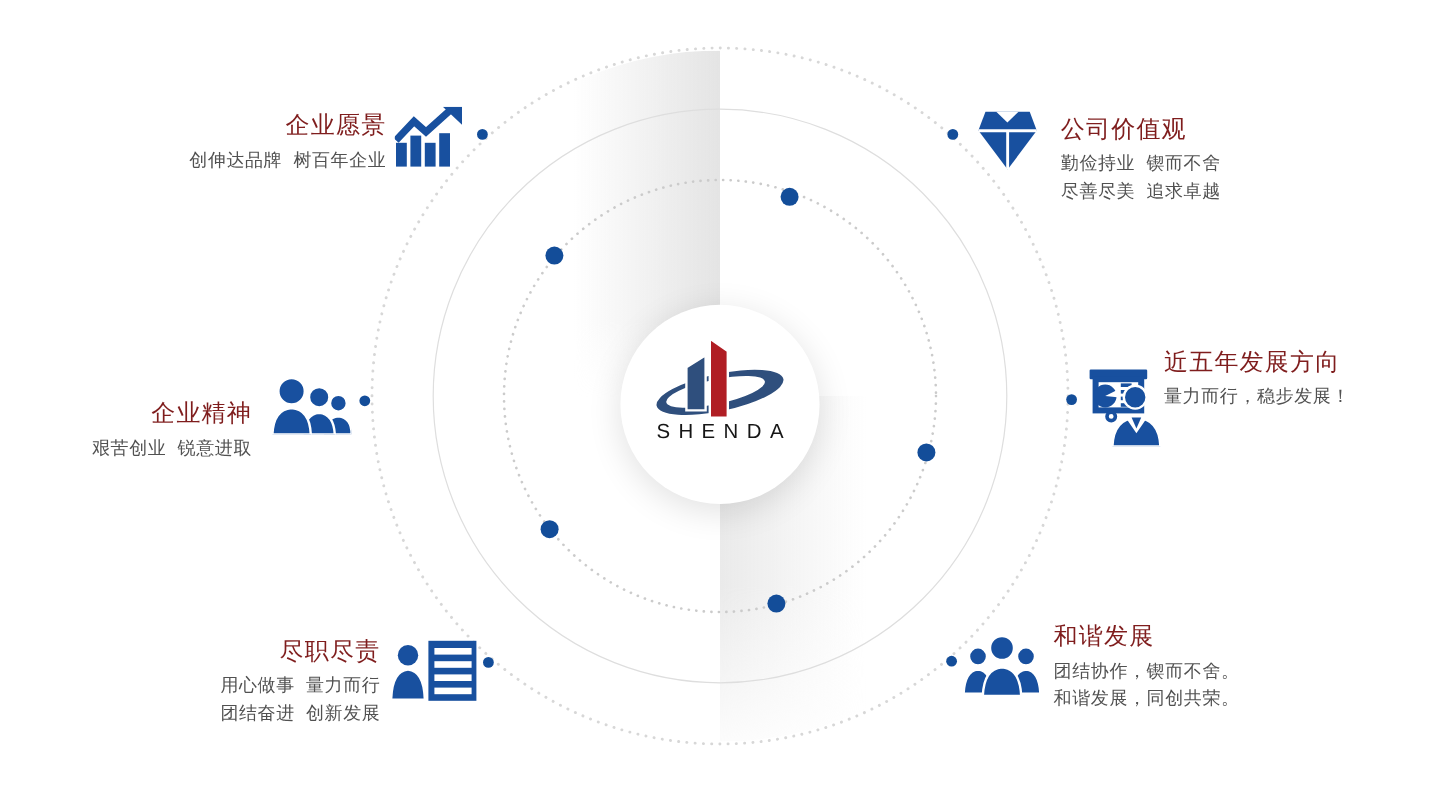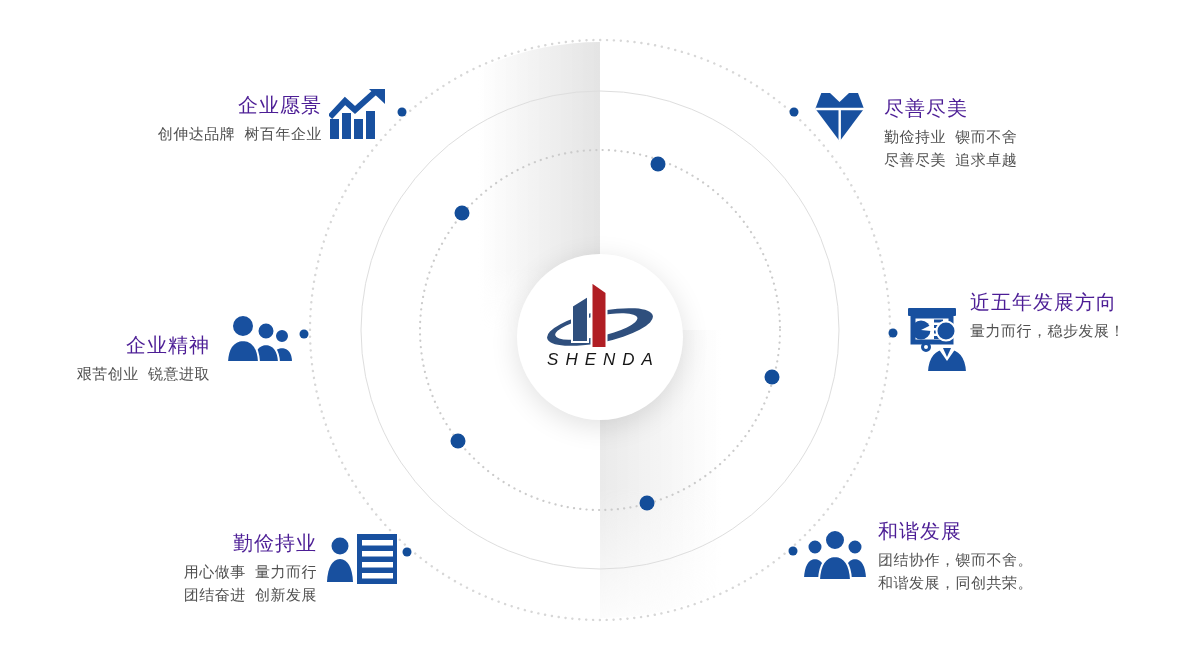--- a/index.html
+++ b/index.html
@@ -16,29 +16,29 @@
             mask-image:linear-gradient(to bottom,#000 0%,#000 78%,transparent 100%);}
   .band-bottom{left:288px;top:288px;width:122px;height:288px;
             background:linear-gradient(to right,#eaeaea,rgba(234,234,234,0));
             -webkit-mask-image:linear-gradient(to bottom,#000 55%,rgba(0,0,0,0.15) 100%);
             mask-image:linear-gradient(to bottom,#000 55%,rgba(0,0,0,0.15) 100%);}
 
   .rings{position:absolute;left:0;top:0;}
 
   
   .logo-disc{position:absolute;left:517px;top:254px;width:166px;height:166px;border-radius:50%;
-             background:#fff;box-shadow:0 6px 28px rgba(0,0,0,0.12);font-style:italic;}
+             background:#fff;box-shadow:0 6px 28px rgba(0,0,0,0.12);}
   .emblem{position:absolute;left:28px;top:26px;}
   .logo-text{position:absolute;left:0;top:96px;width:166px;text-align:center;
              font-size:17px;letter-spacing:7px;padding-left:7px;box-sizing:border-box;
              color:#161616;}
 
   
   .sec{position:absolute;}
-  .sec .title{font-size:20px;line-height:26px;color:#4c1d95;letter-spacing:1px;}
+  .sec .title{font-size:20px;line-height:26px;color:#7f1d1d;letter-spacing:1px;}
   .sec .line{font-size:15px;line-height:22.5px;color:#515151;margin-top:5px;
              white-space:pre-wrap;letter-spacing:0.5px;}
   .sec .line + .line{margin-top:0;}
   .align-r{text-align:right;}
   .icon{position:absolute;}
 
   .s-vision{top:92px;right:878px;}
   .s-values{top:95px;left:884px;}
   .s-spirit{top:332px;right:990px;}
   .s-direction{top:289px;left:970px;}
@@ -102,21 +102,21 @@
       <rect x="1" y="30" width="9" height="20"></rect>
       <rect x="13" y="24" width="9" height="26"></rect>
       <rect x="25" y="30" width="9" height="20"></rect>
       <rect x="37" y="22" width="9" height="28"></rect>
     </g>
     <path d="M1,28 L16,12 L26,21 L46,3" stroke="#18509f" stroke-width="6" fill="none"></path>
     <polygon points="40,0 56,0 56,15" fill="#18509f"></polygon>
   </svg>
 
   <div class="sec s-values">
-    <div class="title">尽善尽美</div>
+    <div class="title">公司价值观</div>
     <div class="line">勤俭持业  锲而不舍</div>
     <div class="line">尽善尽美  追求卓越</div>
   </div>
   <svg class="icon i-values" width="50" height="49" viewBox="0 0 50 49">
     <polygon points="6.3,0 43,0 49,15.7 24.7,48.3 0.3,15.7" fill="#18509f"></polygon>
     <polygon points="15,0 34,0 24.5,9" fill="#ffffff"></polygon>
     <line x1="0.3" y1="16" x2="49" y2="16" stroke="#ffffff" stroke-width="2.4"></line>
     <line x1="24.7" y1="16" x2="24.7" y2="48.3" stroke="#ffffff" stroke-width="2.4"></line>
   </svg>
 
@@ -151,21 +151,21 @@
       <rect x="37" y="30" width="7" height="3"></rect>
     </g>
     <circle cx="29" cy="41" r="3.5" fill="#ffffff" stroke="#18509f" stroke-width="3"></circle>
     <path d="M30,66 Q31,43 50,42 Q69,43 70,66 Z" fill="#18509f" stroke="#ffffff" stroke-width="2"></path>
     <circle cx="49" cy="25" r="9.5" fill="#18509f" stroke="#ffffff" stroke-width="2"></circle>
     <polygon points="41,42 59,42 50,55" fill="#ffffff"></polygon>
     <polygon points="46,42 54,42 50,51" fill="#18509f"></polygon>
   </svg>
 
   <div class="sec s-principles align-r">
-    <div class="title">勤俭持业</div>
+    <div class="title">尽职尽责</div>
     <div class="line">用心做事  量力而行</div>
     <div class="line">团结奋进  创新发展</div>
   </div>
   <svg class="icon i-principles" width="72" height="52" viewBox="0 0 72 52">
     <circle cx="14" cy="13" r="8.5" fill="#18509f"></circle>
     <path d="M1,49 Q2,27 14,26 Q26,27 27,49 Z" fill="#18509f"></path>
     <rect x="31" y="1" width="40" height="50" fill="#18509f"></rect>
     <g fill="#ffffff">
       <rect x="36" y="7" width="31" height="5.5"></rect>
       <rect x="36" y="18" width="31" height="5.5"></rect>

